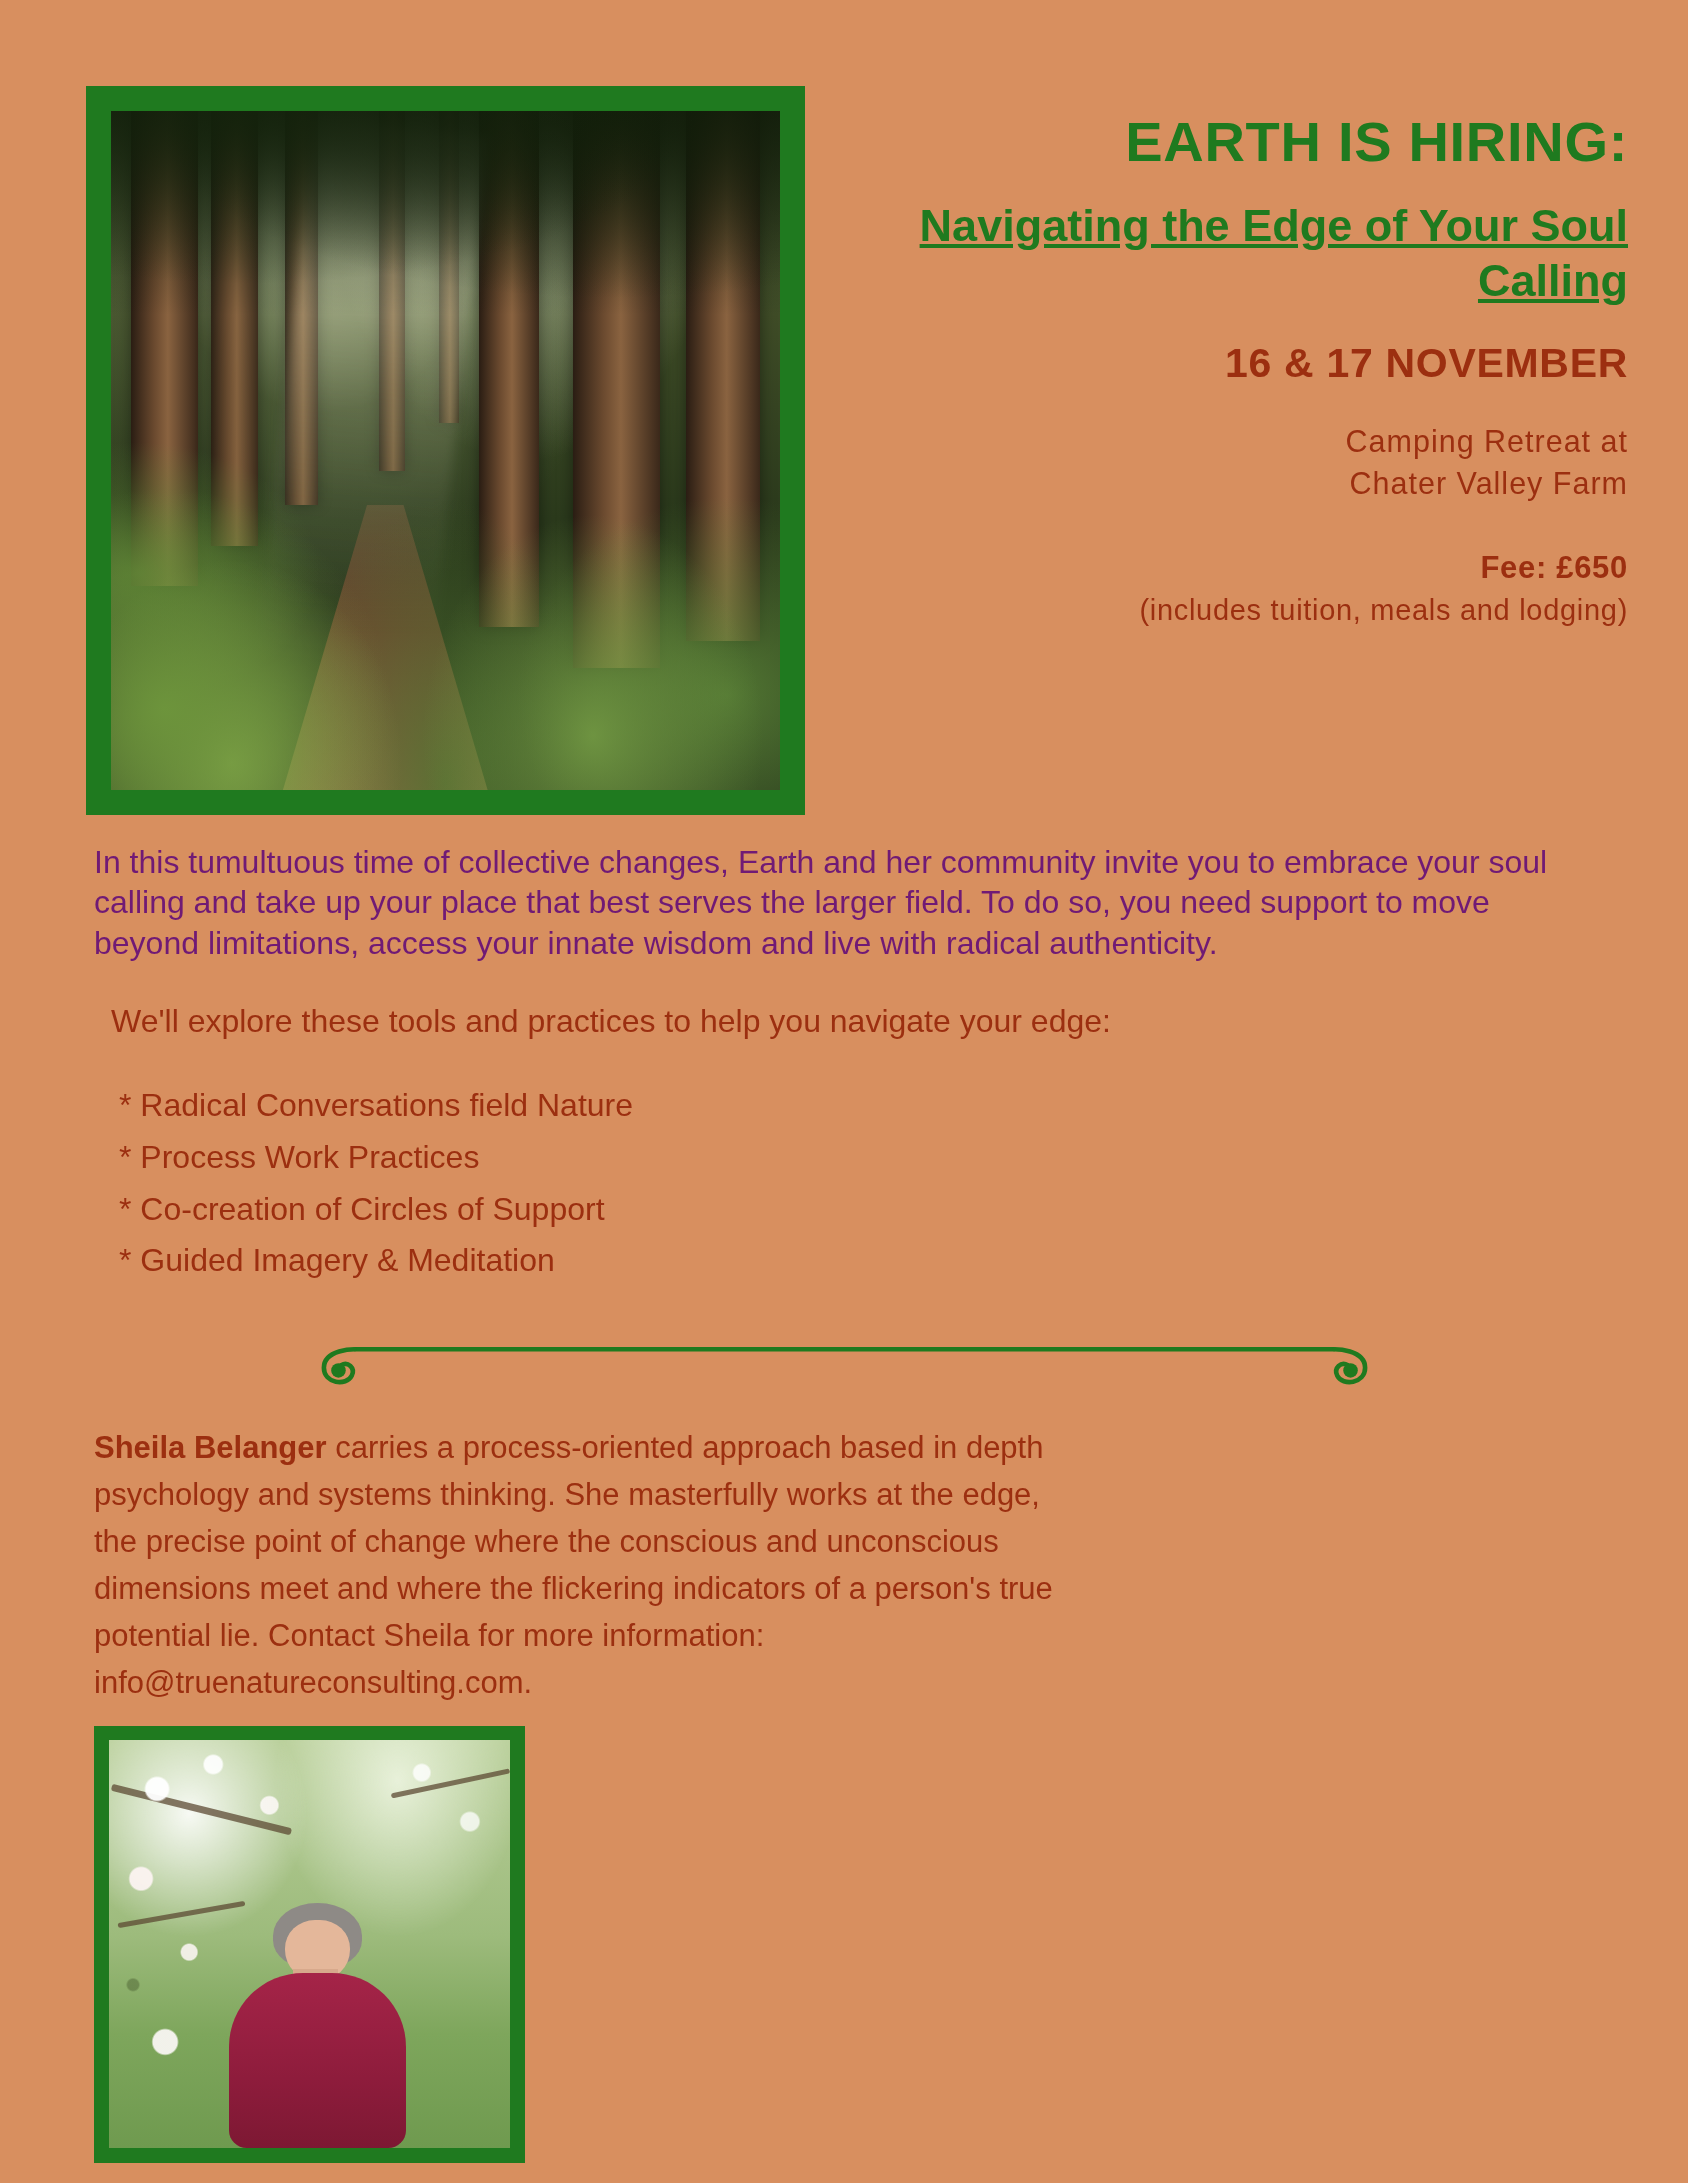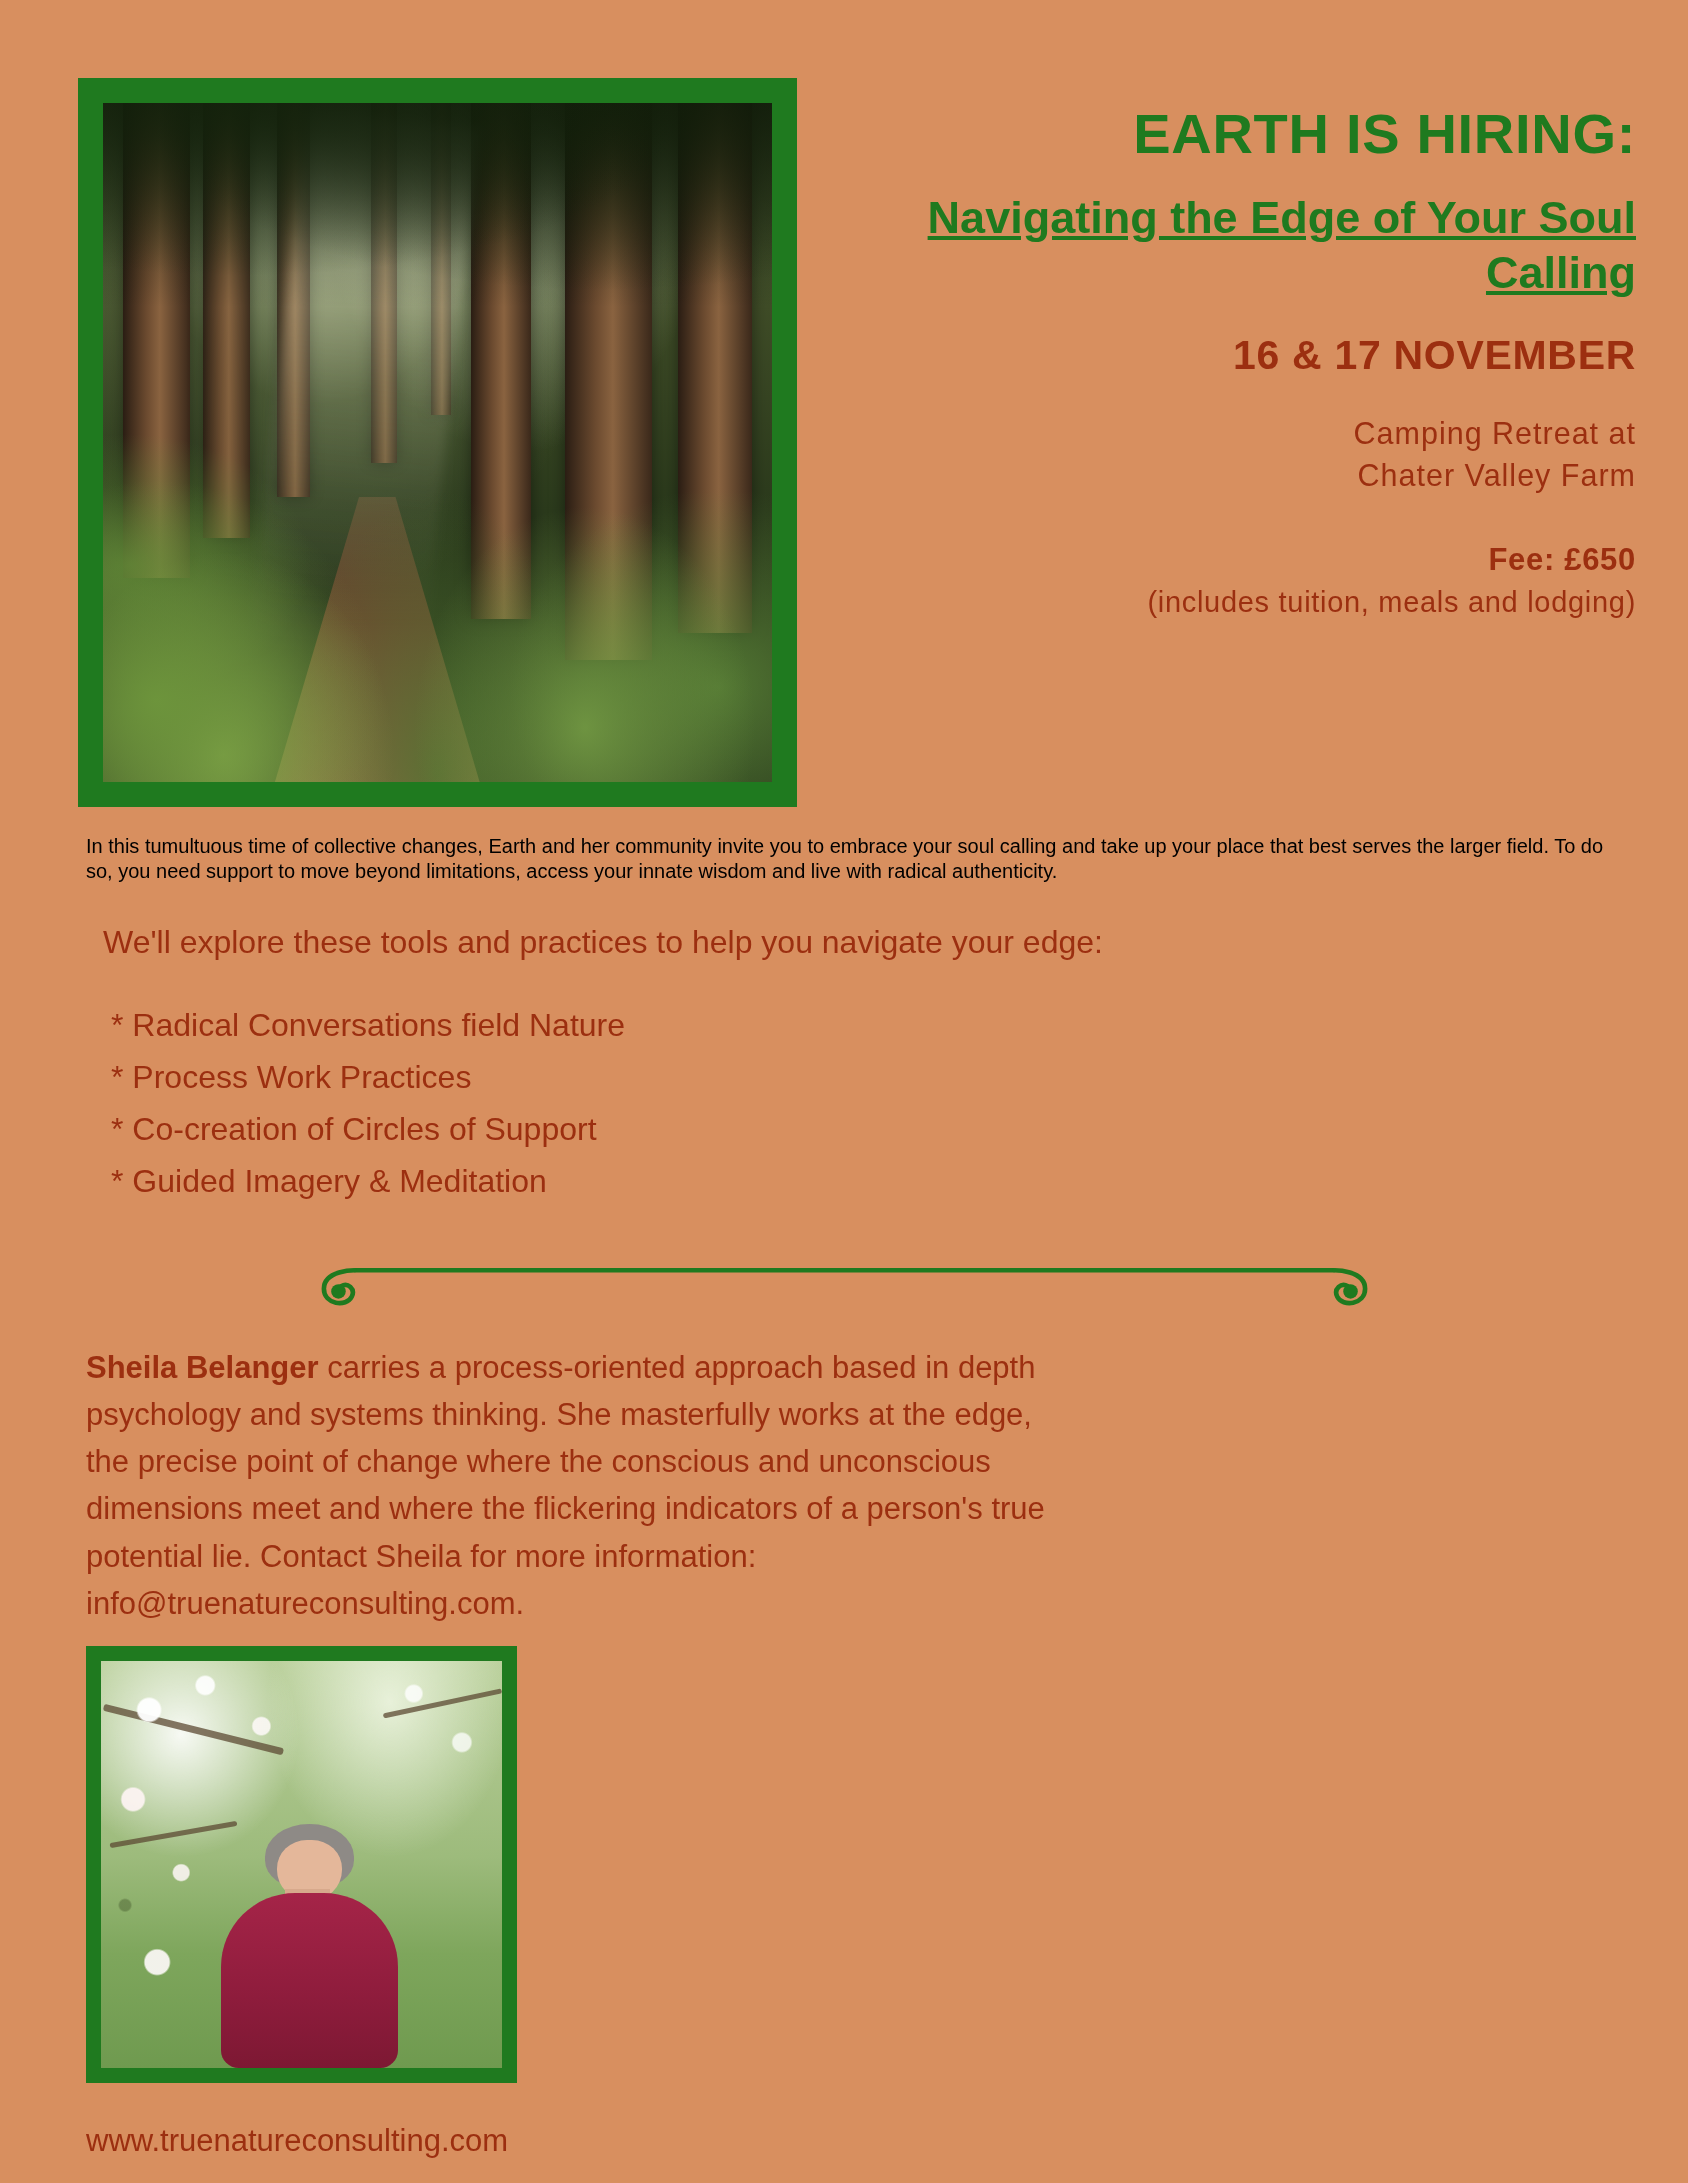--- a/index.html
+++ b/index.html
@@ -13,21 +13,21 @@
     font-family: "Liberation Sans", sans-serif;
     overflow: hidden;
     position: relative;
   }
 
   .poster {
     position: relative;
     width: 1689px;
     height: 2183px;
     box-sizing: border-box;
-    padding: 0;
+    padding: 8px;
   }
 
   
   .top-row {
     display: flex;
     flex-direction: row;
     align-items: flex-start;
     padding: 78px 53px 0 78px;
     box-sizing: border-box;
   }
@@ -160,22 +160,22 @@
     letter-spacing: 0.7px;
     margin: 0;
   }
 
   
   .body-copy {
     padding: 26.5px 80px 0 86px;
     box-sizing: border-box;
   }
   .intro {
-    color: #000000;
-    font-size: 20px;
+    color: #701a75;
+    font-size: 32px;
     line-height: 1.28;
     margin: 0 0 37px 0;
   }
   .explore {
     color: #9c2f10;
     font-size: 32px;
     line-height: 1.3;
     margin: 0 0 37px 0;
     padding-left: 17px;
   }

